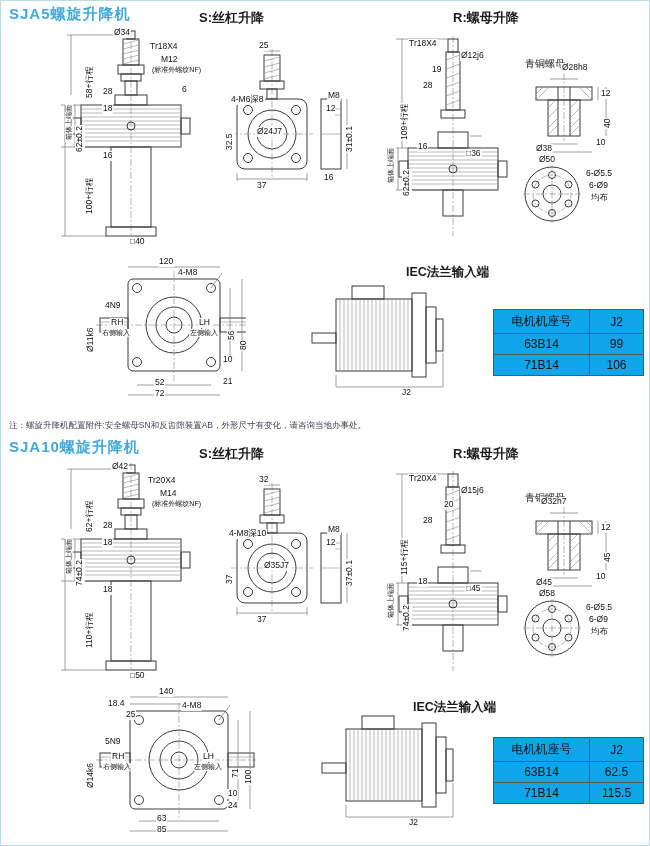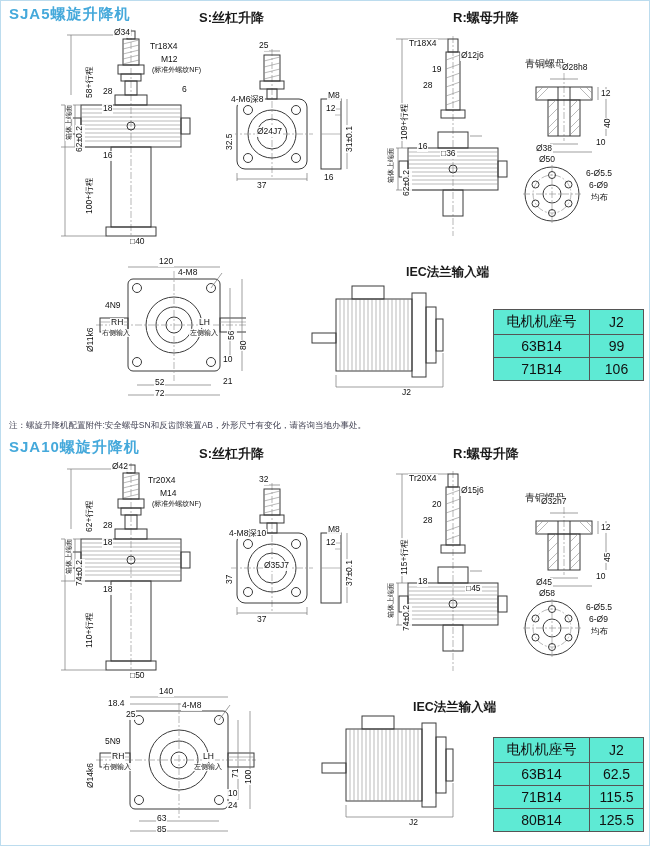--- a/index.html
+++ b/index.html
@@ -13,21 +13,21 @@
   .h-nut { position:absolute; font-size:10px; color:#1a1a1a; white-space:nowrap; }
   .lbl   { position:absolute; font-size:8.5px; color:#111; white-space:nowrap;
            background:rgba(255,255,255,.9); line-height:1.15; padding:0 1px; }
   .lbl.sm { font-size:7px; }
   .lbl.v  { transform:rotate(-90deg); transform-origin:0 0; }
   .drw   { position:absolute; }
   .s    { stroke:#3a3a3a; fill:none; stroke-width:1; }
   .thin { stroke:#8a8a8a; fill:none; stroke-width:.6; }
   .cl   { stroke:#9a9a9a; fill:none; stroke-width:.7; stroke-dasharray:7 2 2 2; }
   .dim  { stroke:#777; fill:none; stroke-width:.7; }
-  table.spec { position:absolute; border-collapse:collapse; font-size:14px; color:#111; background:#5eead4; }
+  table.spec { position:absolute; border-collapse:collapse; font-size:12px; color:#111; background:#0ea5e9; }
   table.spec th, table.spec td { border:1px solid #555; text-align:center; padding:3px 6px; font-weight:normal; }
   .note { position:absolute; font-size:8.5px; color:#445; white-space:nowrap; }
 </style>
 </head>
 <body>
 
 <div id="page">
 
   <section>
     <h1 class="title" style="left:8px;top:4px">SJA5螺旋升降机</h1>
@@ -109,21 +109,21 @@
       <rect class="s" x="47" y="154" width="20" height="26"></rect>
       <path class="dim" d="M6 3V112M2 112V154M0 3H52M0 112H12M0 154H47M74 100H86"></path>
     </svg>
     <span class="lbl" style="left:407px;top:38px">Tr18X4</span>
     <span class="lbl" style="left:459px;top:50px">Ø12j6</span>
     <span class="lbl" style="left:430px;top:64px">19</span>
     <span class="lbl" style="left:421px;top:80px">28</span>
     <span class="lbl v" style="left:399px;top:140px">109+行程</span>
     <span class="lbl v sm" style="left:386px;top:183px">箱体上端面</span>
     <span class="lbl" style="left:416px;top:141px">16</span>
-    <span class="lbl" style="left:439px;top:148px">□36</span>
+    <span class="lbl" style="left:464px;top:148px">□36</span>
     <span class="lbl v" style="left:401px;top:196px">62±0.2</span>
 
     <div class="h-nut" style="left:524px;top:56px">青铜螺母</div>
     <svg class="drw" style="left:515px;top:70px" width="95" height="85" viewBox="0 0 95 85">
       <line class="cl" x1="48" y1="2" x2="48" y2="70"></line>
       <rect class="s" x="20" y="16" width="56" height="13"></rect>
       <rect class="s" x="32" y="29" width="32" height="36"></rect>
       <line class="s" x1="42" y1="16" x2="42" y2="65"></line>
       <line class="s" x1="54" y1="16" x2="54" y2="65"></line>
       <path class="thin" d="M20 23 27 16M20 29 32 17M70 16 76 22M64 17 76 29M32 37 40 29M32 47 42 37M32 57 42 47M32 64 42 54M54 37 62 29M54 47 64 37M54 57 64 47M54 64 64 54"></path>
@@ -291,21 +291,21 @@
       <rect class="s" x="12" y="112" width="90" height="42"></rect>
       <path class="thin" d="M12 116H102M12 120H102M12 124H102M12 128H102M12 132H102M12 136H102M12 140H102M12 144H102M12 148H102"></path>
       <circle class="s" cx="57" cy="133" r="4"></circle>
       <rect class="s" x="3" y="125" width="9" height="16"></rect>
       <rect class="s" x="102" y="125" width="9" height="16"></rect>
       <rect class="s" x="47" y="154" width="20" height="26"></rect>
       <path class="dim" d="M6 3V112M2 112V154M0 3H52M0 112H12M0 154H47M74 100H86"></path>
     </svg>
     <span class="lbl" style="left:407px;top:473px">Tr20X4</span>
     <span class="lbl" style="left:459px;top:485px">Ø15j6</span>
-    <span class="lbl" style="left:430px;top:499px">20</span>
+    <span class="lbl" style="left:442px;top:499px">20</span>
     <span class="lbl" style="left:421px;top:515px">28</span>
     <span class="lbl v" style="left:399px;top:575px">115+行程</span>
     <span class="lbl v sm" style="left:386px;top:618px">箱体上端面</span>
     <span class="lbl" style="left:416px;top:576px">18</span>
     <span class="lbl" style="left:464px;top:583px">□45</span>
     <span class="lbl v" style="left:401px;top:631px">74±0.2</span>
 
     <div class="h-nut" style="left:524px;top:490px">青铜螺母</div>
     <svg class="drw" style="left:515px;top:504px" width="95" height="85" viewBox="0 0 95 85">
       <line class="cl" x1="48" y1="2" x2="48" y2="70"></line>
@@ -394,21 +394,17 @@
         <th style="width:54px">J2</th>
       </tr>
       <tr>
         <td>63B14</td>
         <td>62.5</td>
       </tr>
       <tr>
         <td>71B14</td>
         <td>115.5</td>
       </tr>
-      <tr>
-        <td>80B14</td>
-        <td>125.5</td>
-      </tr>
     </tbody>
       </table>
   </section>
 
 </div>
 
 </body></html>

